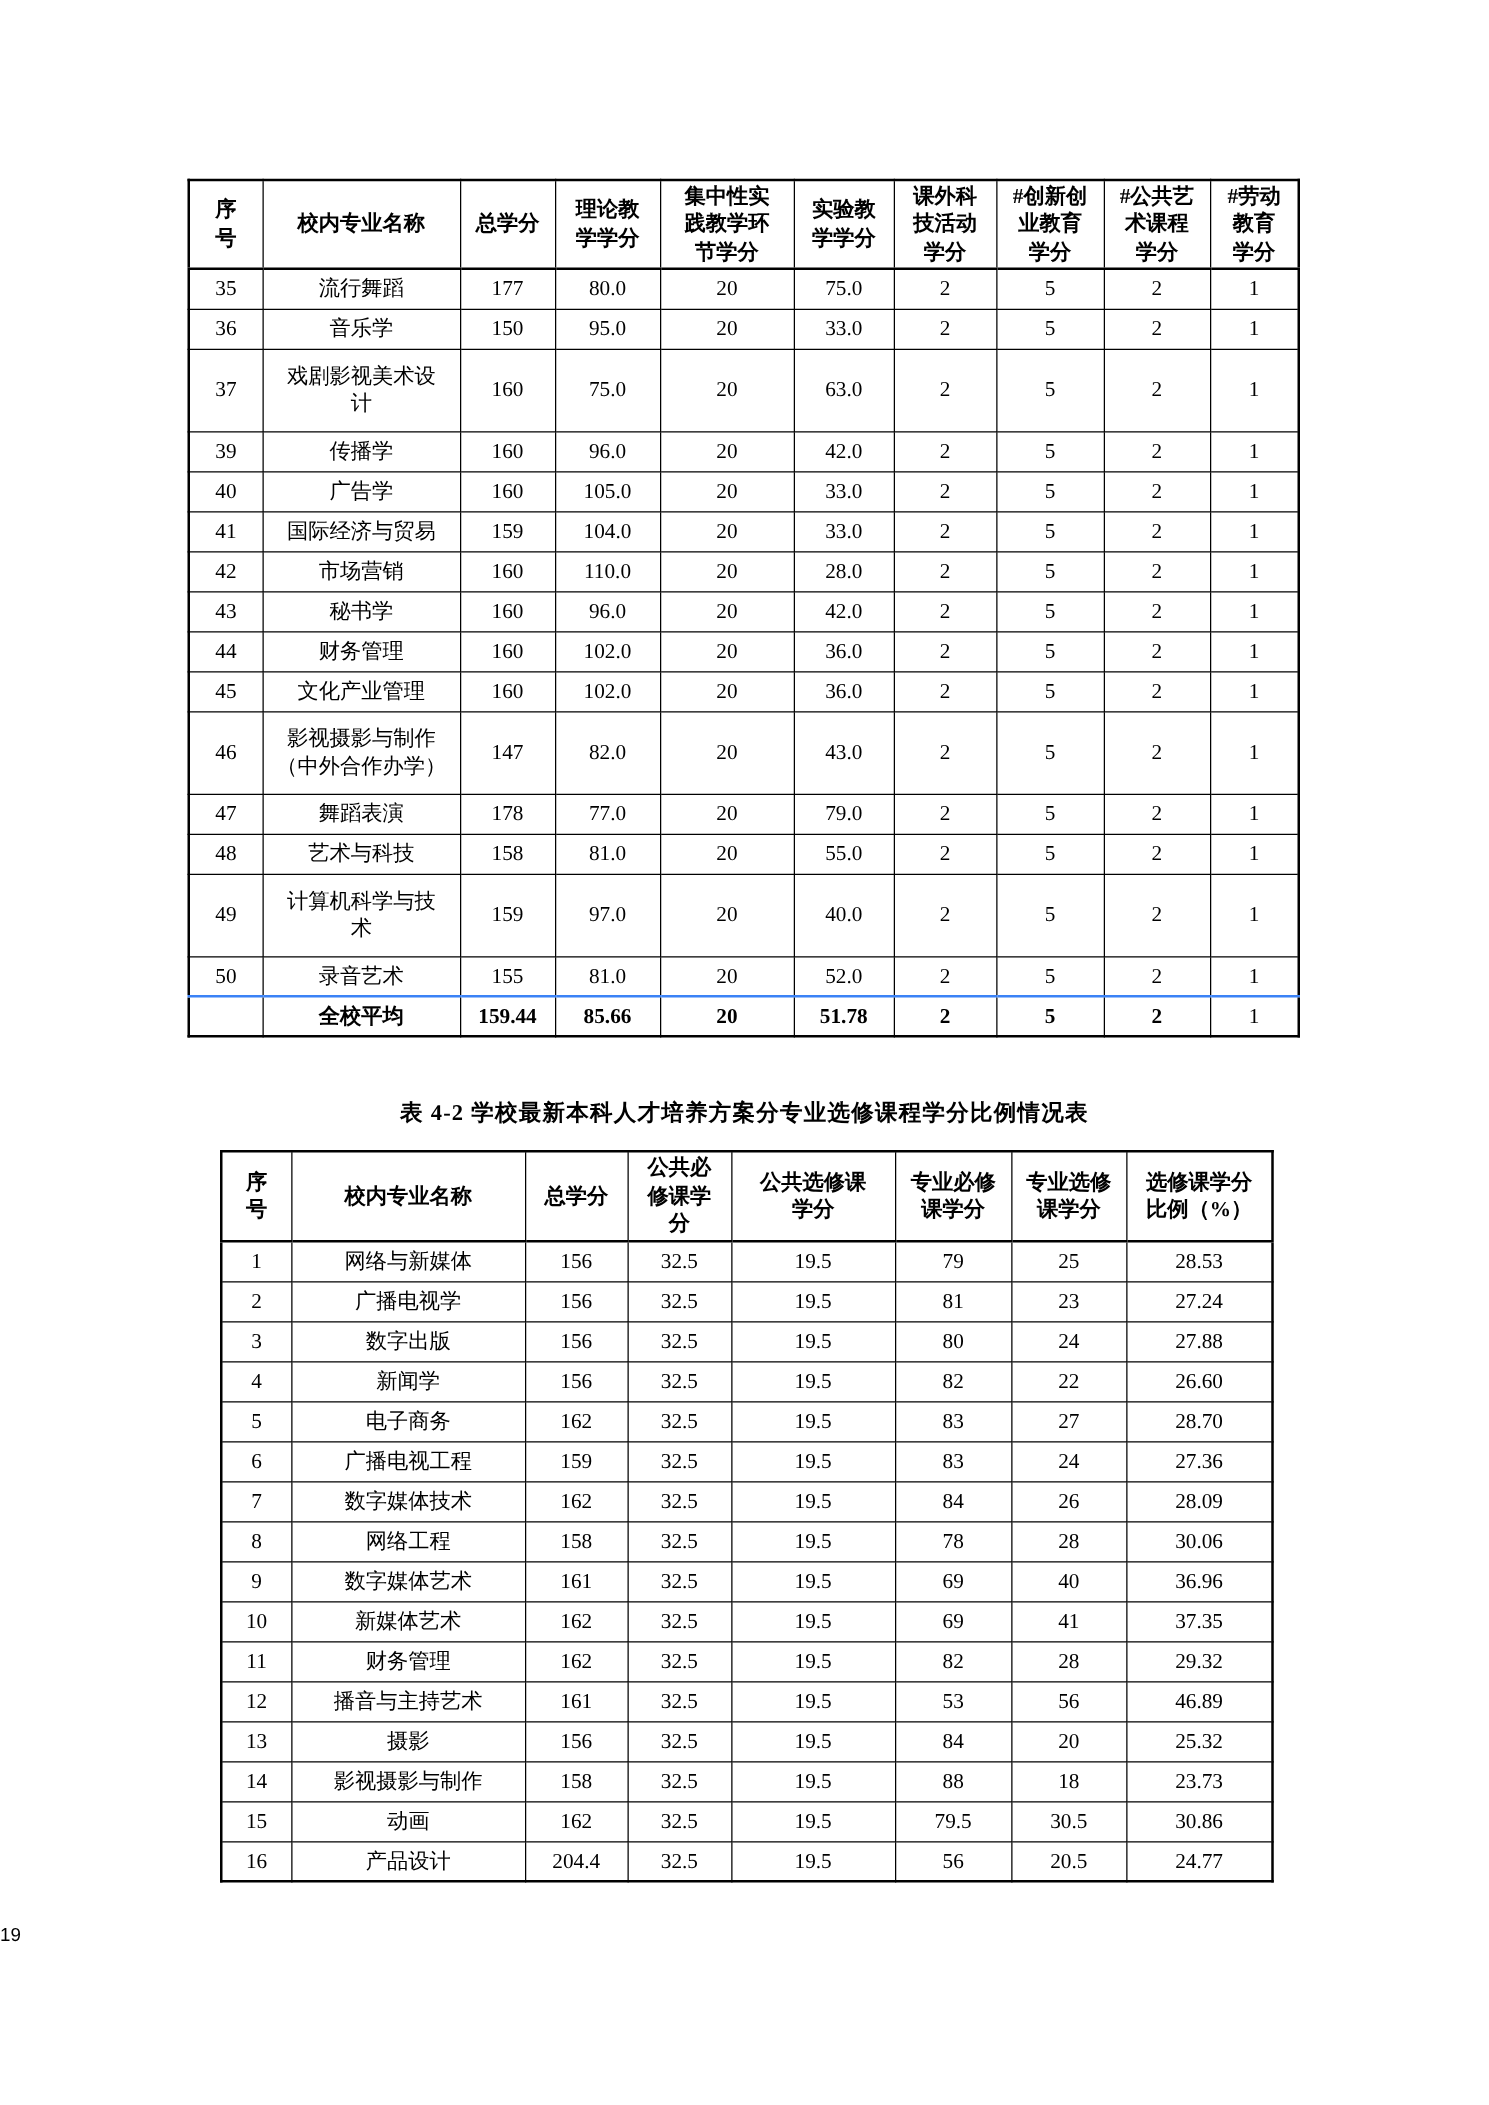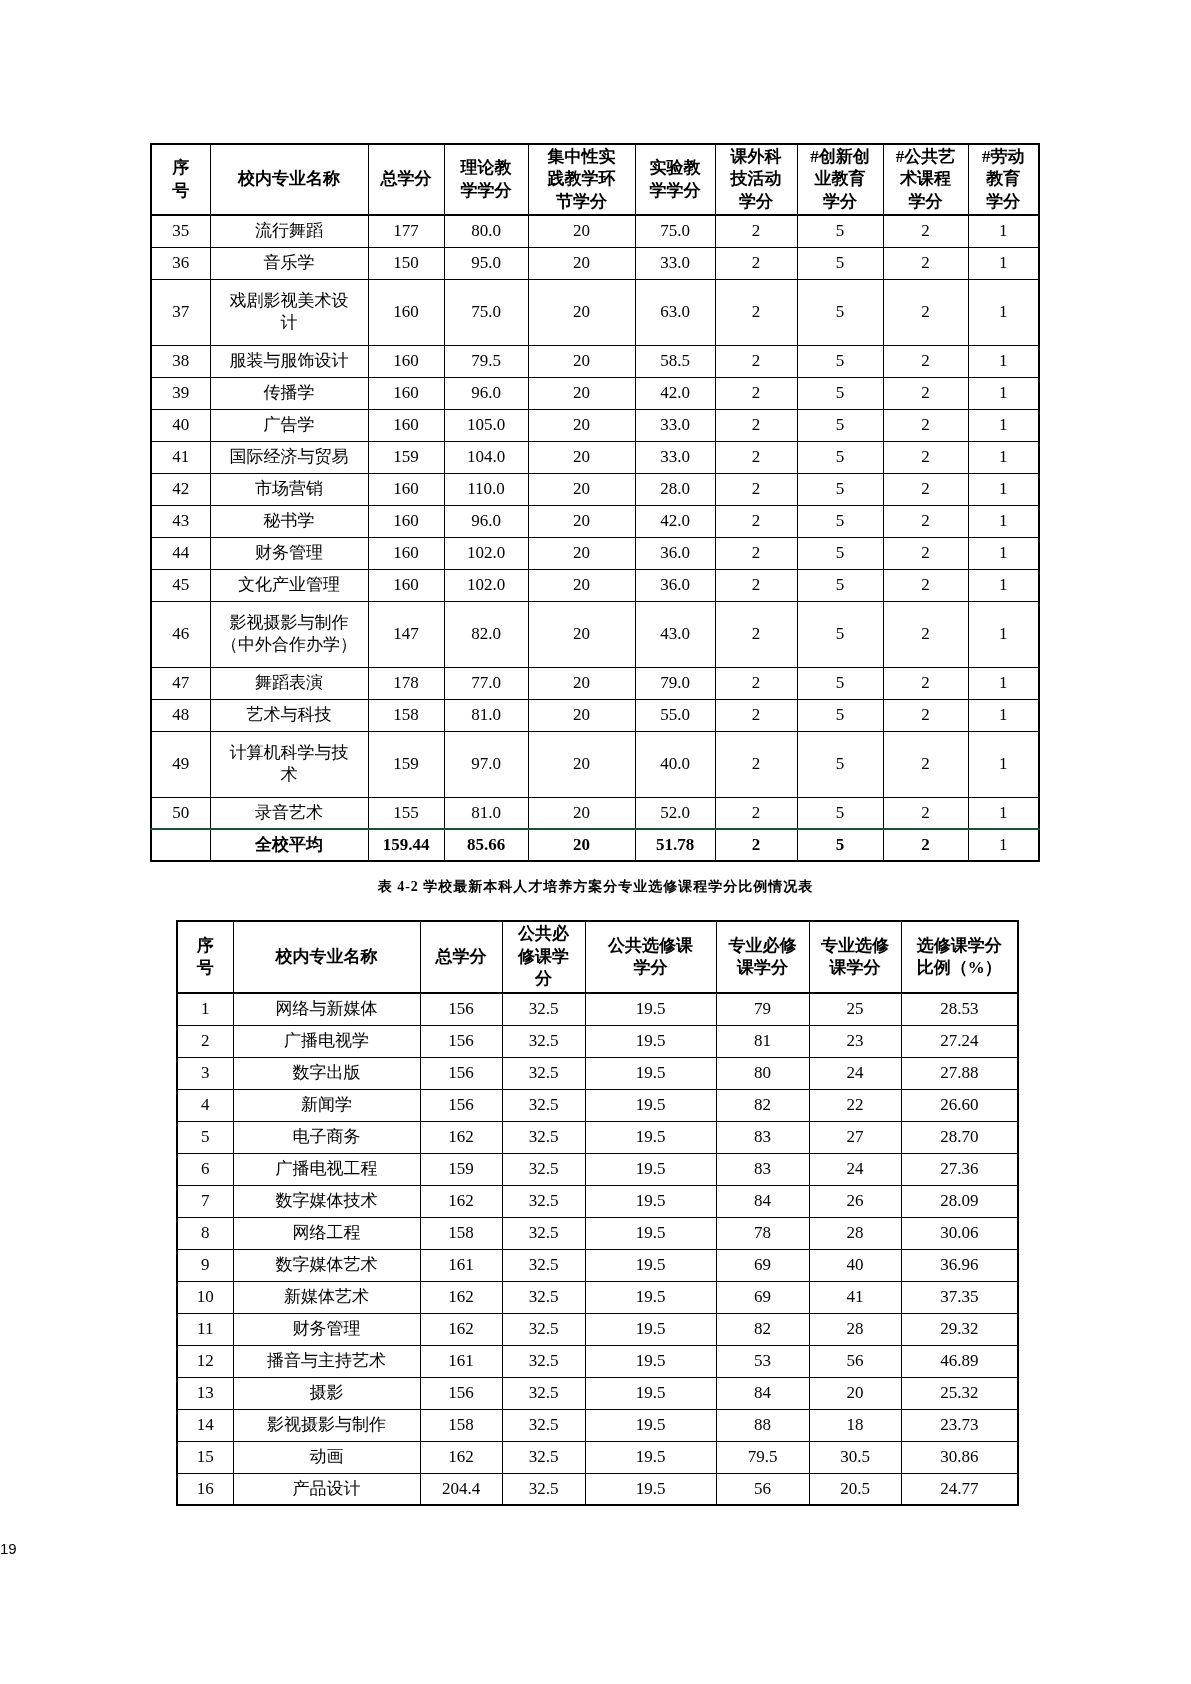--- a/index.html
+++ b/index.html
@@ -35,30 +35,30 @@
     font-weight: bold;
     border-bottom: 2px solid #000;
   }
   #table1 { left: 150px; top: 143px; width: 890px; }
   #table1 thead tr { height: 68px; }
   #table1 tbody tr { height: 32px; }
   #table1 tbody tr.tall { height: 66px; }
   #table2 { left: 176px; top: 920px; width: 843px; }
   #table2 thead tr { height: 72px; }
   #table2 tbody tr { height: 32px; }
-  tr.avg td { font-weight: bold; border-top: 2px solid #14532d; }
+  tr.avg td { font-weight: bold; border-top: 2px solid #3b82f6; }
   tr.avg td:last-child { font-weight: normal; }
   .t2title {
     position: absolute;
     top: 878px;
     left: 0;
     width: 100%;
     text-align: center;
     font-weight: bold;
-    font-size: 14px;
+    font-size: 18px;
     letter-spacing: 1px;
   }
   .pagenum {
     position: absolute;
     top: 1540px;
     left: 0;
     width: 100%;
     font-size: 15px;
     font-family: "Liberation Sans", "DejaVu Sans", sans-serif;
   }
@@ -140,32 +140,20 @@
           <td>160</td>
           <td>75.0</td>
           <td>20</td>
           <td>63.0</td>
           <td>2</td>
           <td>5</td>
           <td>2</td>
           <td>1</td>
         </tr>
         <tr>
-          <td>38</td>
-          <td>服装与服饰设计</td>
-          <td>160</td>
-          <td>79.5</td>
-          <td>20</td>
-          <td>58.5</td>
-          <td>2</td>
-          <td>5</td>
-          <td>2</td>
-          <td>1</td>
-        </tr>
-        <tr>
           <td>39</td>
           <td>传播学</td>
           <td>160</td>
           <td>96.0</td>
           <td>20</td>
           <td>42.0</td>
           <td>2</td>
           <td>5</td>
           <td>2</td>
           <td>1</td>

